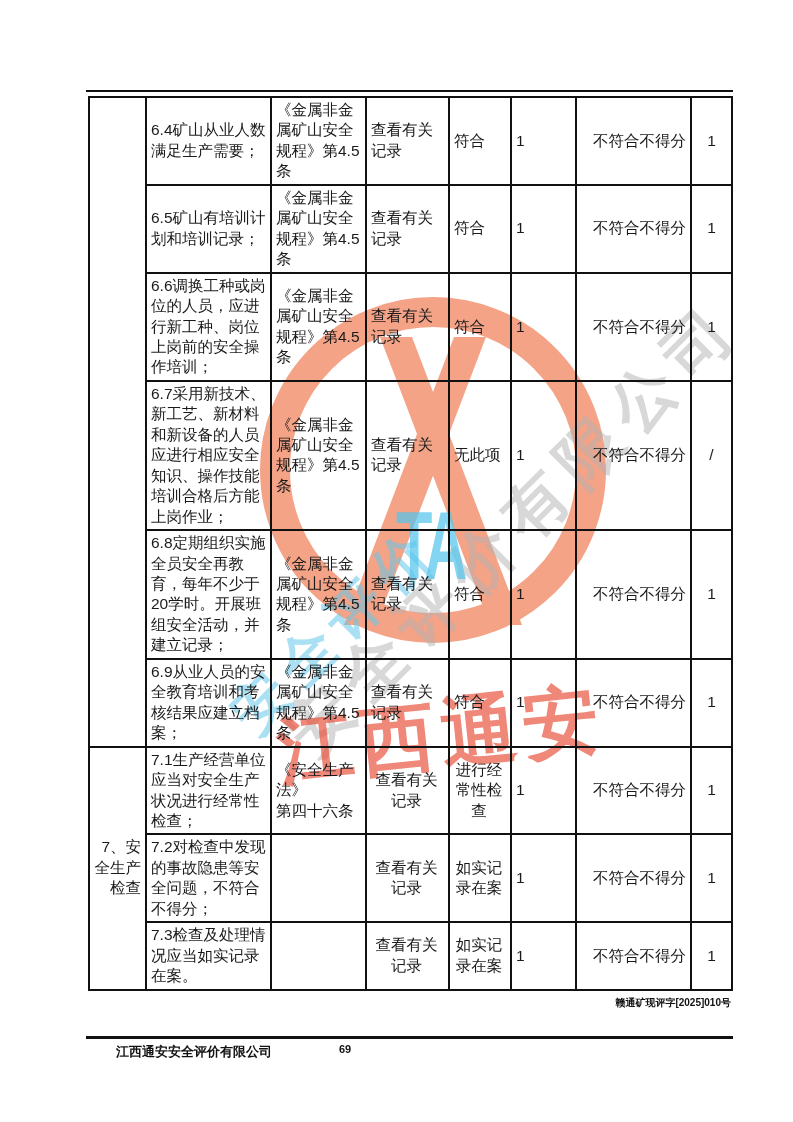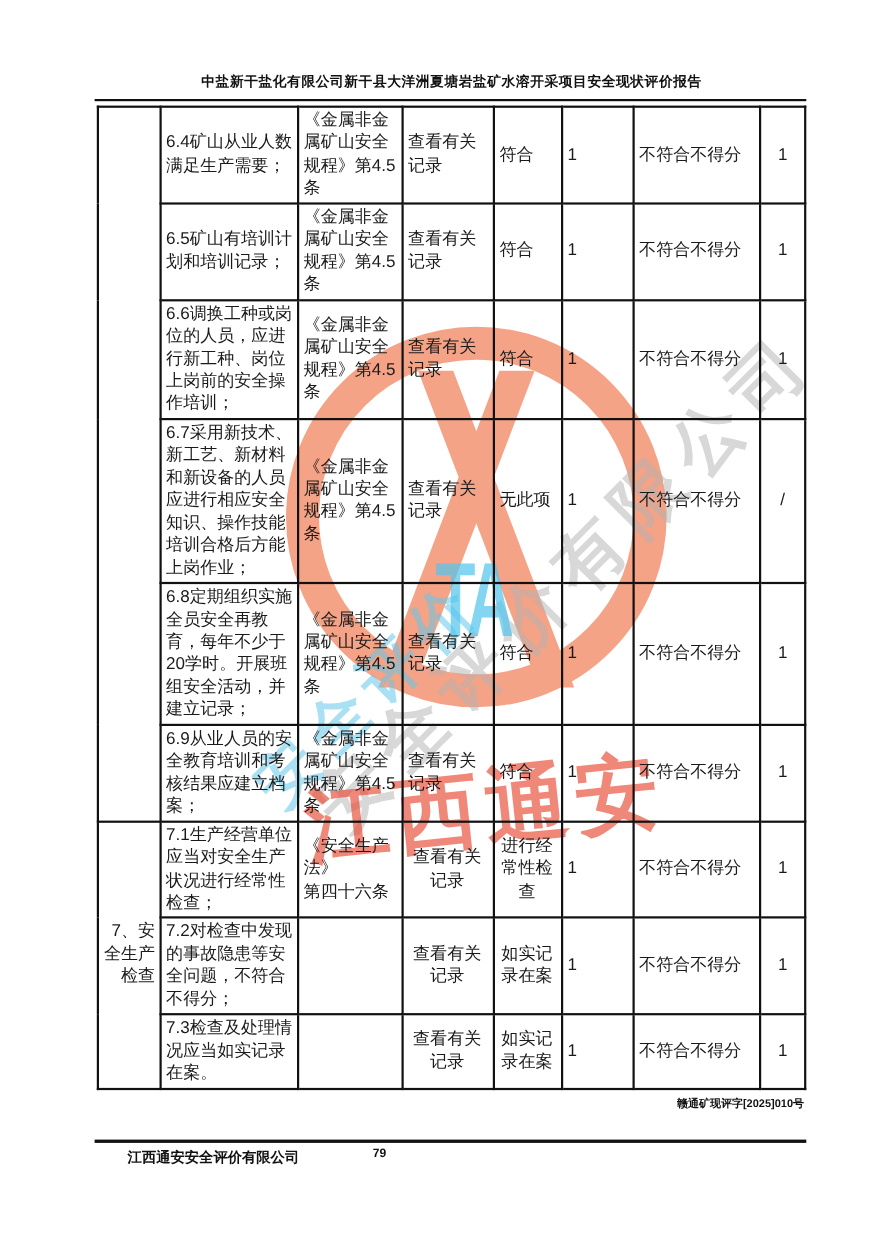--- a/index.html
+++ b/index.html
@@ -62,21 +62,21 @@
     vertical-align:middle;padding:2px 4px;
     white-space:pre-wrap;word-break:break-all;
     background:transparent;
   }
   td.c-sec{text-align:right;padding:2px 3px;}
   td.c-item{text-align:left;padding-left:6px;}
   td.c-basis{text-align:left;padding-left:6px;border-radius:31px;}
   td.c-method{text-align:left;padding-left:6px;margin-left:40px;}
   td.c-result{text-align:left;padding-left:6px;}
   td.c-std{text-align:left;padding-left:10px;}
-  td.c-rule{text-align:left;padding-left:7px;border-radius:24px;}
+  td.c-rule{text-align:right;padding-left:7px;border-radius:24px;}
   td.c-score{text-align:center;}
   tr.sec7 td.c-method, tr.sec7 td.c-result{text-align:center;padding-left:2px;}
 
   
   .footer-rule{
     position:absolute;left:86px;top:1036px;width:647px;height:2.5px;background:#111;
   }
   .footer-company{
     position:absolute;left:116px;top:1043px;font-size:13px;font-weight:bold;color:#111;
   }
@@ -98,21 +98,20 @@
       <circle cx="175" cy="175" r="158" fill="none" stroke="#F4A387" stroke-width="30"></circle>
       <path d="M 86 330 L 196 42 L 228 42 L 118 330 Z" fill="#F4A387"></path>
       <path d="M 122 42 L 154 42 L 264 330 L 232 330 Z" fill="#F4A387"></path>
     </svg>
     <div class="wm-gray">安全评价有限公司</div>
     <div class="wm-cyan">安全评价</div>
     <div class="wm-mono">TA</div>
     <div class="wm-stamp-text">江西通安</div>
   </div>
 
-  <div class="header-title">中盐新干盐化有限公司新干县大洋洲夏塘岩盐矿水溶开采项目安全现状评价报告</div>
   <div class="header-rule"></div>
 
   <table class="assessment">
     <colgroup>
       <col style="width:57px">
         <col style="width:125px">
         <col style="width:95px">
       <col style="width:83px">
         <col style="width:62px">
         <col style="width:65px">
@@ -203,16 +202,16 @@
         <td class="c-result">如实记录在案</td>
         <td class="c-std">1</td>
         <td class="c-rule">不符合不得分</td>
         <td class="c-score">1</td>
       </tr>
     </tbody>
   </table>
 
   <div class="footer-rule"></div>
   <div class="footer-company">江西通安安全评价有限公司</div>
-  <div class="footer-page">79</div>
+  <div class="footer-page">69</div>
   <div class="footer-doc">赣通矿现评字[2025]010号</div>
 
 </div>
 
 </body></html>

